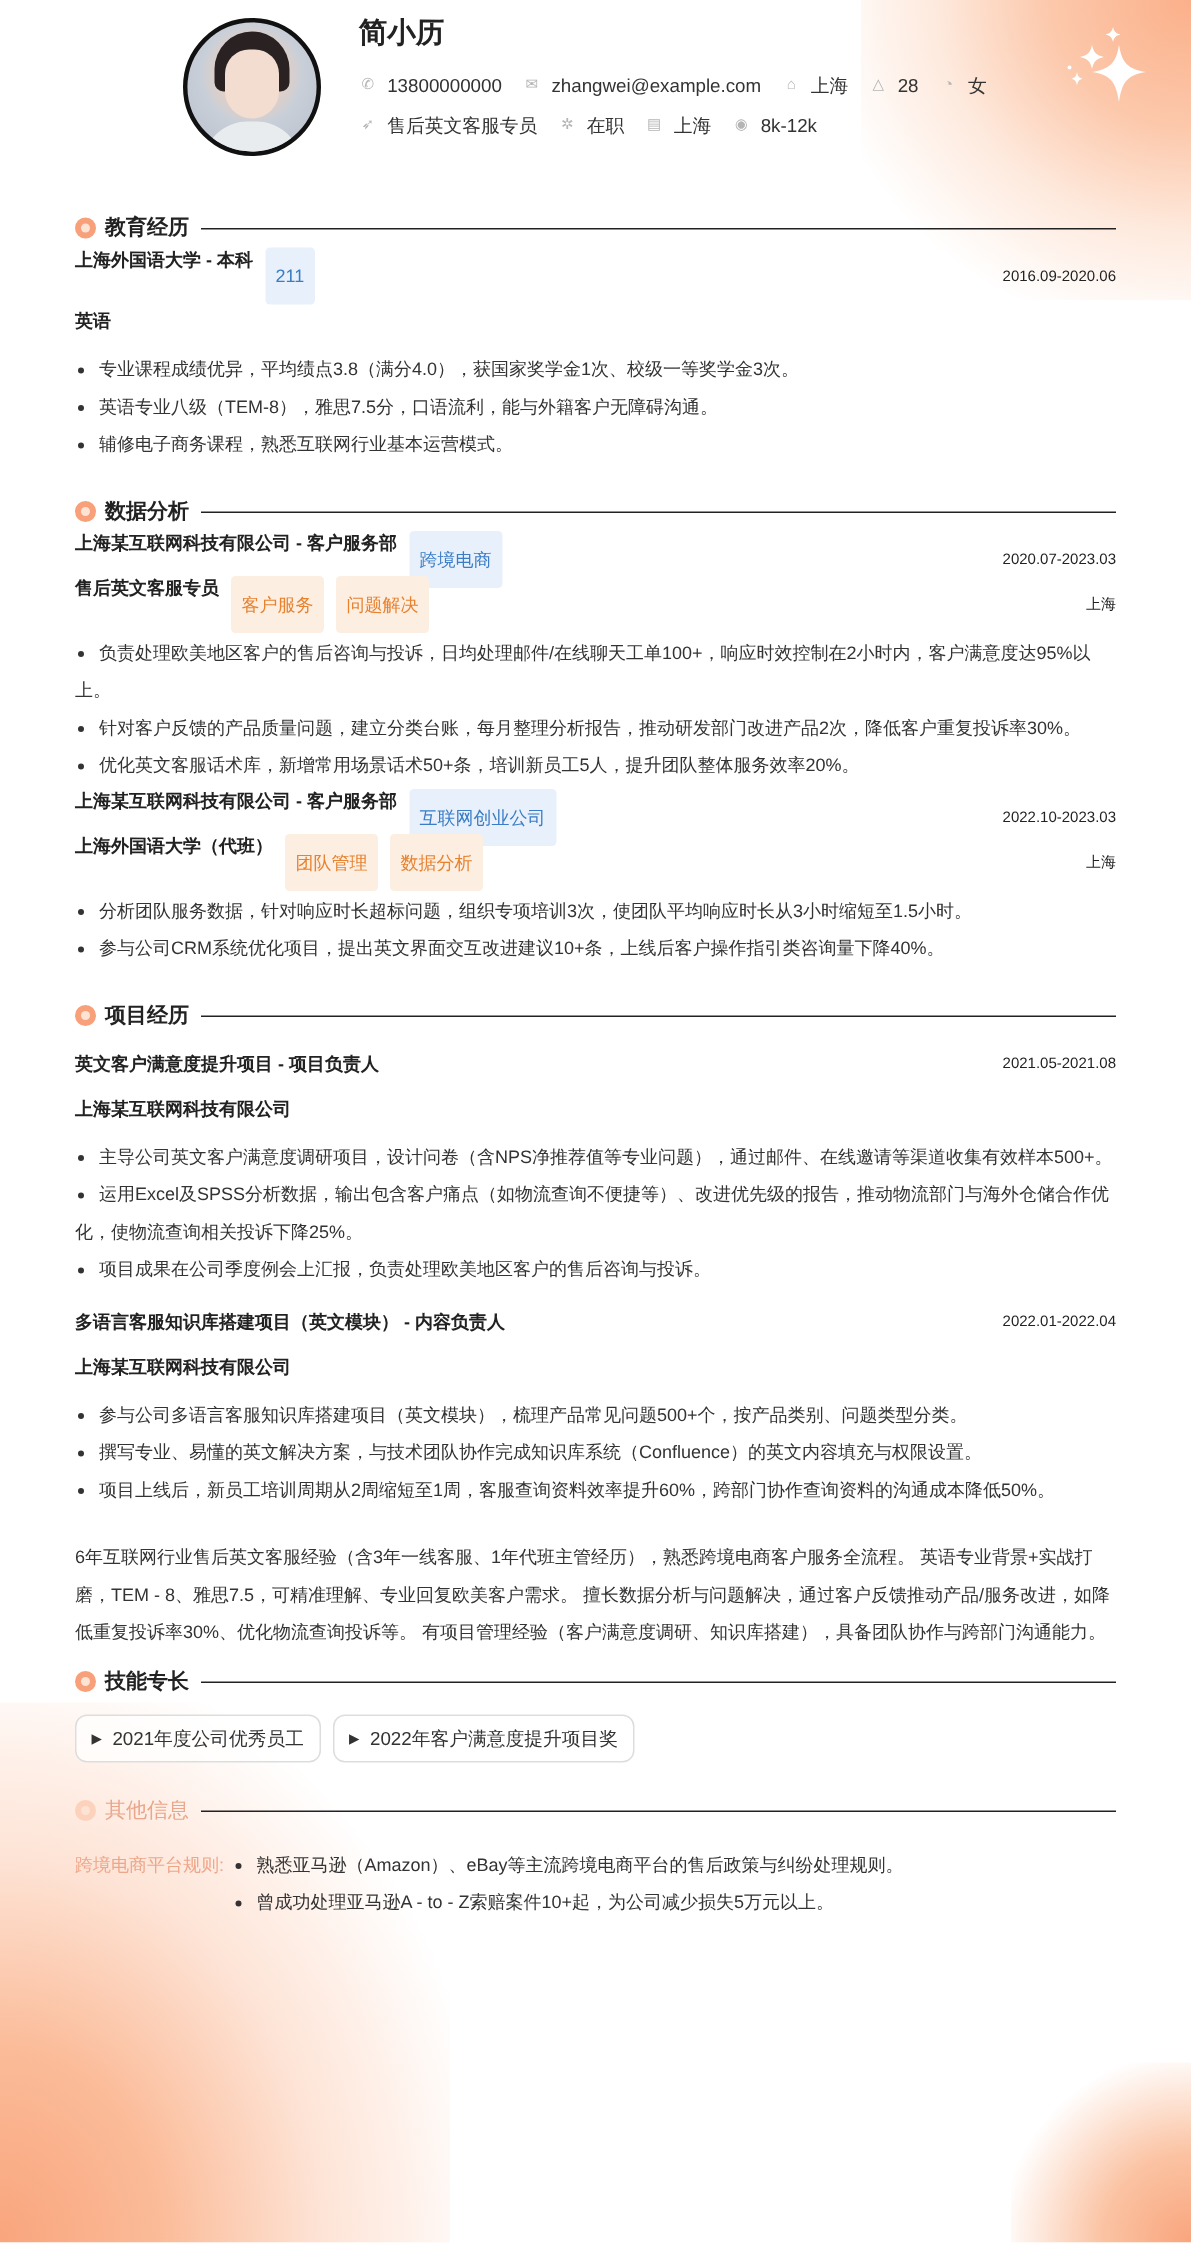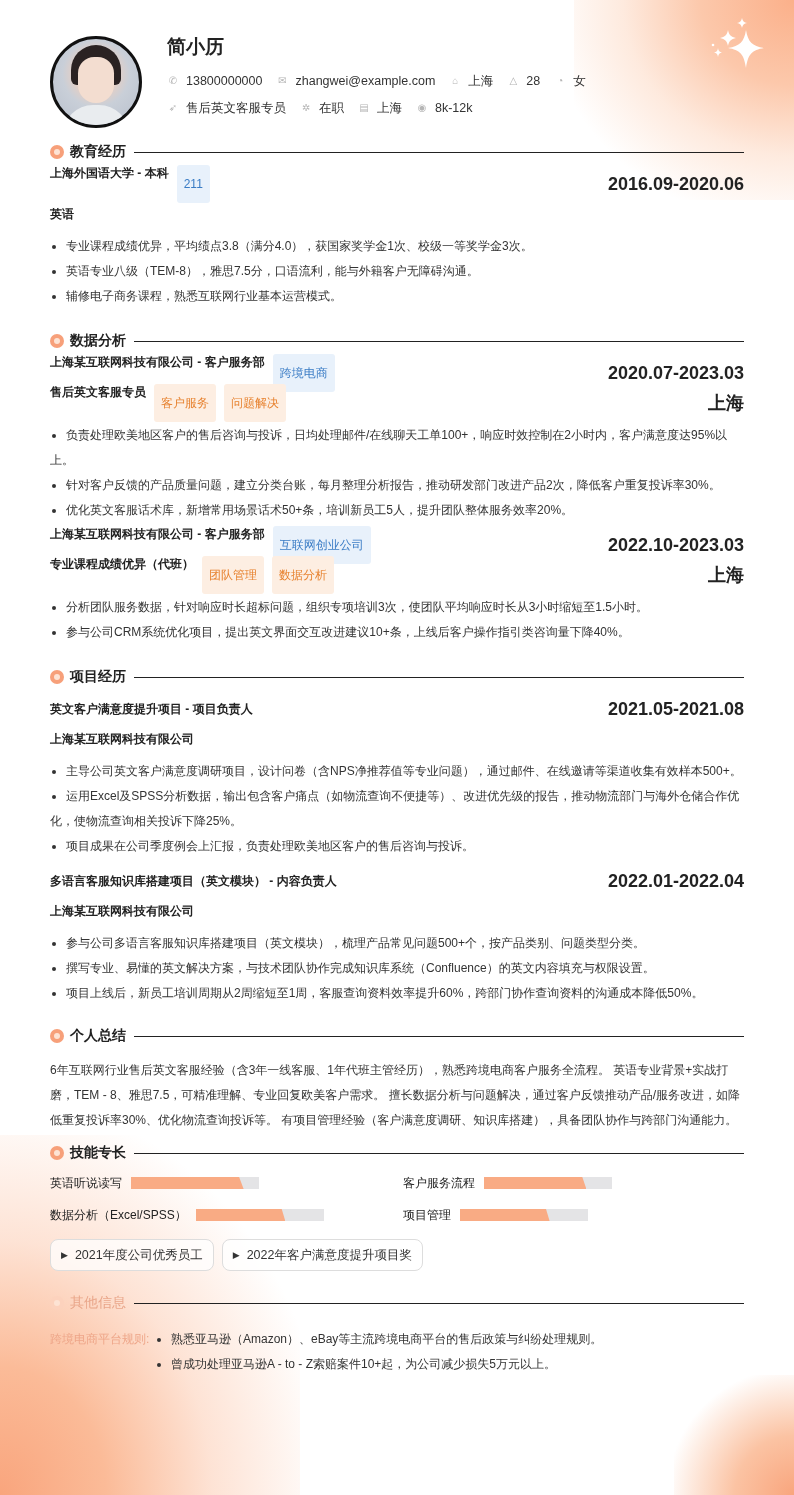--- a/index.html
+++ b/index.html
@@ -24,21 +24,21 @@
   }
   .bg-br {
     position: absolute; right: 0; bottom: 0; width: 120px; height: 120px;
     background: radial-gradient(ellipse at 100% 100%, #f9a57d 0%, #fbc3a3 35%, rgba(255,255,255,0) 75%);
     z-index: 0;
   }
   .sparkle { position: absolute; right: 22px; top: 16px; width: 64px; height: 64px; z-index: 1; }
   .page { position: relative; z-index: 2; padding: 0 50px; }
 
   
-  .header { display: flex; align-items: flex-start; padding-top: 36px; height: 128px; }
+  .header { display: flex; align-items: flex-start; padding-top: 12px; height: 128px; justify-content: center; }
   .avatar {
     width: 92px; height: 92px; border-radius: 50%; border: 3px solid #111;
     background: radial-gradient(circle at 50% 40%, #f1ddd2 0%, #e9cfc2 28%, #c9cfd8 50%, #b7bfcc 100%);
     position: relative; overflow: hidden; flex-shrink: 0;
   }
   .avatar .hair { position: absolute; left: 18px; top: 6px; width: 50px; height: 40px; border-radius: 25px 25px 6px 6px; background: #2a2222; }
   .avatar .face { position: absolute; left: 25px; top: 18px; width: 36px; height: 46px; border-radius: 18px 18px 20px 20px; background: #f3ddd0; }
   .avatar .body { position: absolute; left: 10px; top: 66px; width: 66px; height: 40px; border-radius: 30px 30px 0 0; background: #e9ecef; }
   .info { margin-left: 25px; padding-top: 0; }
   .name { font-size: 19px; font-weight: bold; color: #222; height: 22px; line-height: 22px; margin-bottom: 14px; }
@@ -55,21 +55,21 @@
   .sec-icon::after { content: ""; position: absolute; left: 4px; top: 4px; width: 6px; height: 6px; border-radius: 50%; background: #fde3d4; }
   .sec-label { font-size: 14px; font-weight: bold; color: #222; margin-right: 8px; white-space: nowrap; }
   .sec-line { flex: 1; height: 1px; background: #222; }
 
   .entry-head { display: flex; justify-content: space-between; align-items: center; height: 20px; margin-bottom: 10px; }
   .entry-left { display: flex; align-items: flex-start; }
   .bold { font-weight: bold; font-size: 12px; color: #222; }
   .tag { display: inline-block; font-size: 12px; padding: 11px 7px; border-radius: 3px; margin-left: 8px; line-height: 16px; }
   .tag-blue { background: #e8f1fb; color: #3a7cc5; }
   .tag-orange { background: #fdeee2; color: #e7822f; }
-  .date { font-weight: bold; font-size: 18px; color: #222; }
+  .date { font-weight: normal; font-size: 10px; color: #222; }
 
   ul.bullets { list-style: none; margin-bottom: 14px; }
   ul.bullets li { position: relative; padding-left: 16px; font-size: 12px; line-height: 25px; color: #333; }
   ul.bullets li::before { content: ""; position: absolute; left: 2px; top: 11px; width: 4px; height: 4px; background: #333; border-radius: 50%; }
   ul.bullets li.wrap { padding-left: 0; text-indent: 16px; }
   ul.bullets li.wrap::before { left: 2px; }
 
   .para { font-size: 12px; line-height: 25px; color: #333; margin-bottom: 10px; }
 
   .skills { display: grid; grid-template-columns: 353px 1fr; row-gap: 16px; margin-bottom: 16px; margin-top: 2px; }
@@ -209,21 +209,21 @@
 
     <div class="entry-head">
       <div class="entry-left">
         <span class="bold">上海某互联网科技有限公司 - 客户服务部</span>
         <span class="tag tag-blue">互联网创业公司</span>
       </div>
       <span class="date">2022.10-2023.03</span>
     </div>
     <div class="entry-head">
       <div class="entry-left">
-        <span class="bold">专业课程成绩优异（代班）</span>
+        <span class="bold">上海外国语大学（代班）</span>
         <span class="tag tag-orange">团队管理</span>
         <span class="tag tag-orange">数据分析</span>
       </div>
       <span class="date">上海</span>
     </div>
     <ul class="bullets" style="margin-bottom:22px;">
       <li>分析团队服务数据，针对响应时长超标问题，组织专项培训3次，使团队平均响应时长从3小时缩短至1.5小时。</li>
       <li>参与公司CRM系统优化项目，提出英文界面交互改进建议10+条，上线后客户操作指引类咨询量下降40%。</li>
     </ul>
   </div>
@@ -256,59 +256,28 @@
       <span class="bold">上海某互联网科技有限公司</span>
     </div>
     <ul class="bullets" style="margin-bottom:20px;">
       <li>参与公司多语言客服知识库搭建项目（英文模块），梳理产品常见问题500+个，按产品类别、问题类型分类。</li>
       <li>撰写专业、易懂的英文解决方案，与技术团队协作完成知识库系统（Confluence）的英文内容填充与权限设置。</li>
       <li>项目上线后，新员工培训周期从2周缩短至1周，客服查询资料效率提升60%，跨部门协作查询资料的沟通成本降低50%。</li>
     </ul>
   </div>
 
   <div class="section">
-    <div class="section-title">
-      <span class="sec-icon"></span>
-      <span class="sec-label">个人总结</span>
-      <span class="sec-line"></span>
-    </div>
     <p class="para">6年互联网行业售后英文客服经验（含3年一线客服、1年代班主管经历），熟悉跨境电商客户服务全流程。 英语专业背景+实战打磨，TEM - 8、雅思7.5，可精准理解、专业回复欧美客户需求。 擅长数据分析与问题解决，通过客户反馈推动产品/服务改进，如降低重复投诉率30%、优化物流查询投诉等。 有项目管理经验（客户满意度调研、知识库搭建），具备团队协作与跨部门沟通能力。</p>
   </div>
 
   <div class="section">
     <div class="section-title">
       <span class="sec-icon"></span>
       <span class="sec-label">技能专长</span>
       <span class="sec-line"></span>
-    </div>
-    <div class="skills">
-      <div class="skill">
-        <span class="skill-label">英语听说读写</span>
-        <div class="skill-bar" style="width:128px;">
-            <div class="skill-fill" style="width:88%;"></div>
-          </div>
-      </div>
-      <div class="skill">
-        <span class="skill-label">客户服务流程</span>
-        <div class="skill-bar" style="width:128px;">
-            <div class="skill-fill" style="width:80%;"></div>
-          </div>
-      </div>
-      <div class="skill">
-        <span class="skill-label">数据分析（Excel/SPSS）</span>
-        <div class="skill-bar" style="width:128px;">
-            <div class="skill-fill" style="width:70%;"></div>
-          </div>
-      </div>
-      <div class="skill">
-        <span class="skill-label">项目管理</span>
-        <div class="skill-bar" style="width:128px;">
-            <div class="skill-fill" style="width:70%;"></div>
-          </div>
-      </div>
     </div>
   </div>
 
   <div class="section">
     <div class="awards">
       <div class="award">
         <span class="tri">▶</span>
         <span>2021年度公司优秀员工</span>
       </div>
       <div class="award">

